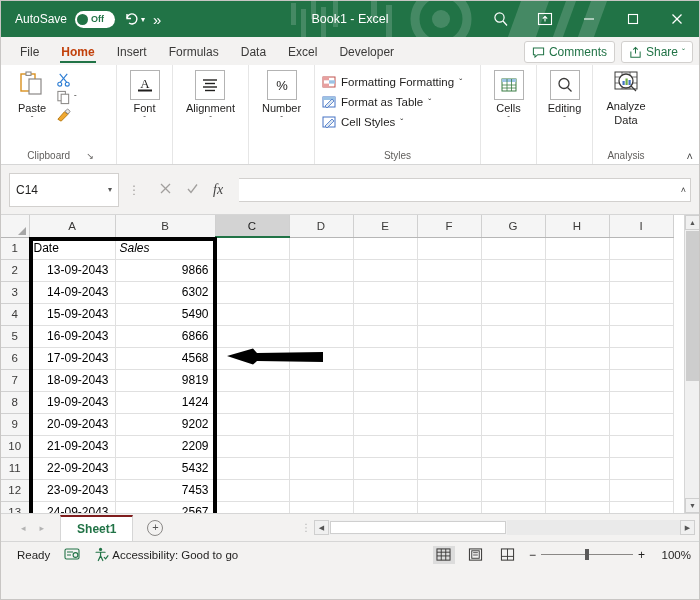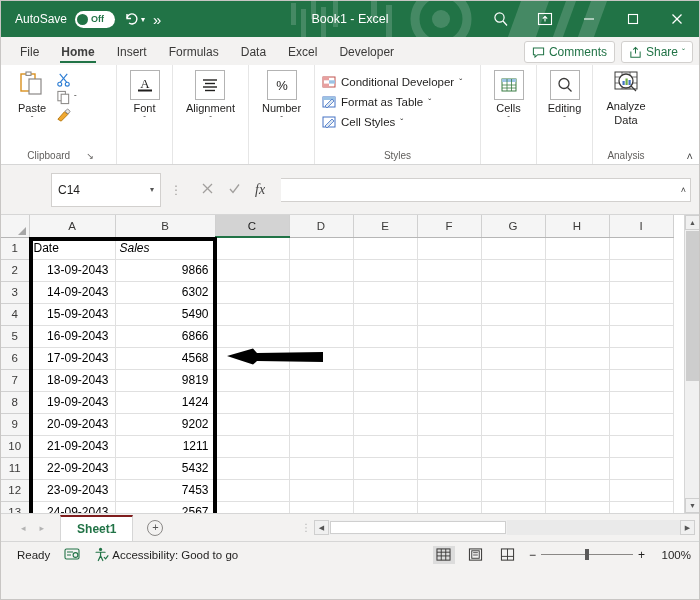--- a/index.html
+++ b/index.html
@@ -94,21 +94,21 @@
     position: relative;
   }
   .tab {
     font-size: 12px;
     color: #3b3a39;
     padding: 3px 11px 6px 11px;
     position: relative;
     white-space: nowrap;
   }
   .tab.active {
-    color: #404040;
+    color: #c2410c;
     font-weight: bold;
   }
   .tab.active::after {
     content: "";
     position: absolute;
     left: 10px; right: 10px; bottom: 2px;
     height: 2.5px;
     background: #217346;
   }
   .tabbar-right {
@@ -190,21 +190,21 @@
     gap: 6px;
     border-bottom: 1px solid #d6d6d6;
   }
   .namebox {
     width: 110px; height: 24px;
     background: #fff;
     border: 1px solid #d2d0ce;
     display: flex; align-items: center;
     justify-content: space-between;
     padding: 16px 6px;
-    font-size: 12px; color: #201f1e; margin-left: 42px;
+    font-size: 12px; color: #201f1e;
   }
   .namebox .tri { font-size: 8px; color: #555; }
   .dots { color: #a19f9d; font-size: 12px; letter-spacing: 0; padding: 0 3px; }
   .fbtns { display: flex; align-items: center; gap: 14px; padding: 0 10px; }
   .fbtn { font-size: 13px; color: #a19f9d; }
   .fx { font-style: italic; font-family: "Liberation Serif", serif; font-size: 14px; color: #444; }
   .finput {
     flex: 1; height: 24px;
     background: #fff;
     border: 1px solid #d2d0ce;
@@ -587,21 +587,21 @@
 
     <div class="rgroup" style="width:166px">
       <div class="rgroup-body" style="flex-direction:column;padding-top:5px;gap:2px">
         <span class="styleitem">
           <svg width="14" height="14" viewBox="0 0 14 14">
             <rect x="1" y="2" width="12" height="10" fill="#fff" stroke="#c0504d" stroke-width="1"></rect>
             <rect x="1" y="2" width="6" height="3.3" fill="#e8a0a0"></rect>
             <rect x="7" y="5.3" width="6" height="3.3" fill="#9cc3e5"></rect>
             <rect x="1" y="8.6" width="6" height="3.4" fill="#e8a0a0"></rect>
           </svg>
-          <span>Conditional Developer</span>
+          <span>Formatting Formatting</span>
           <span style="font-size:9px">ˇ</span>
         </span>
         <span class="styleitem">
           <svg width="14" height="14" viewBox="0 0 14 14">
             <rect x="1" y="2" width="12" height="10" fill="#fff" stroke="#4472c4" stroke-width="1"></rect>
             <rect x="1" y="2" width="12" height="3" fill="#9cc3e5"></rect>
             <path d="M3 11 L10 4 L12 6 L5 13 Z" fill="#dce6f1" stroke="#4472c4" stroke-width=".8"></path>
           </svg>
           <span>Format as Table</span>
           <span style="font-size:9px">ˇ</span>
@@ -826,21 +826,21 @@
             <td class="cell txt" style="width: 64px;"></td>
             <td class="cell txt" style="width: 64px;"></td>
             <td class="cell txt" style="width: 64px;"></td>
             <td class="cell txt" style="width: 64px;"></td>
             <td class="cell txt" style="width: 64px;"></td>
             <td class="cell txt" style="width: 64px;"></td>
           </tr>
           <tr>
             <th class="rowhdr">10</th>
             <td class="cell num" style="width: 86px;">21-09-2043</td>
-            <td class="cell num" style="width: 100px;">1211</td>
+            <td class="cell num" style="width: 100px;">2209</td>
             <td class="cell txt" style="width: 74px;"></td>
             <td class="cell txt" style="width: 64px;"></td>
             <td class="cell txt" style="width: 64px;"></td>
             <td class="cell txt" style="width: 64px;"></td>
             <td class="cell txt" style="width: 64px;"></td>
             <td class="cell txt" style="width: 64px;"></td>
             <td class="cell txt" style="width: 64px;"></td>
           </tr>
           <tr>
             <th class="rowhdr">11</th>

